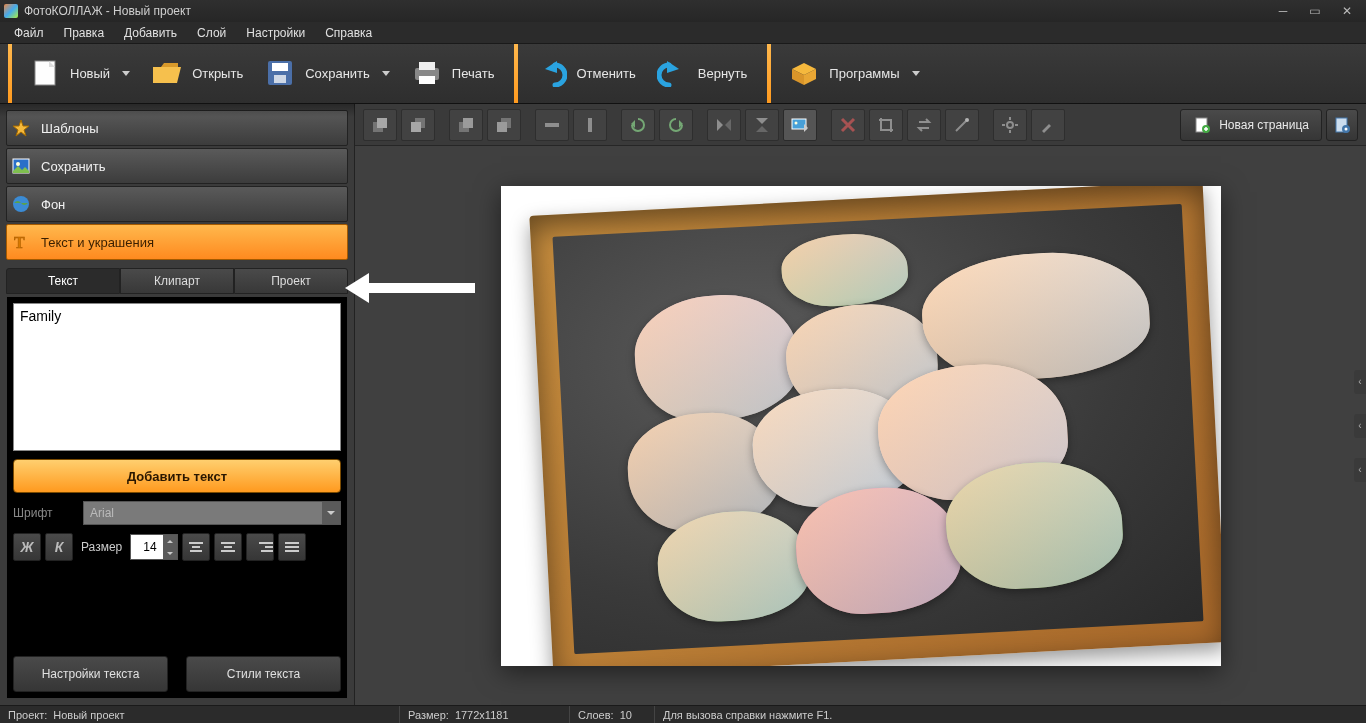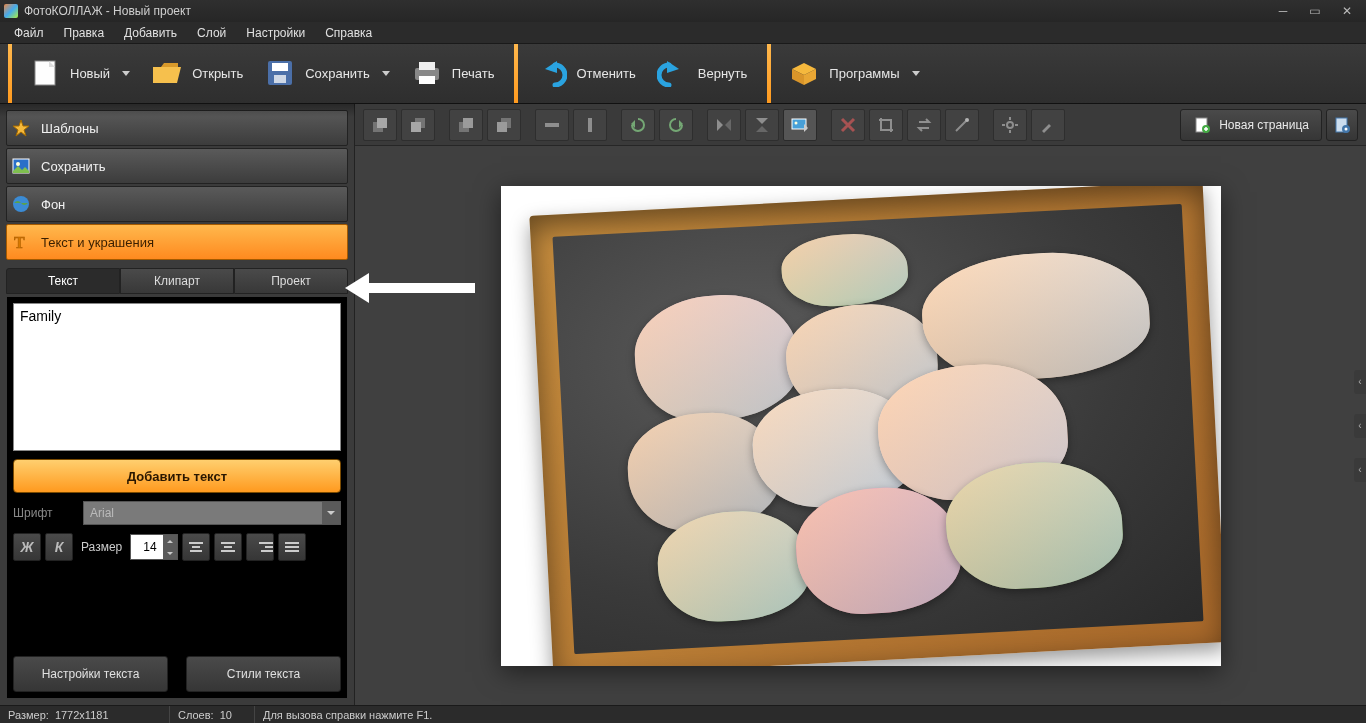--- a/index.html
+++ b/index.html
@@ -447,20 +447,24 @@
     </div>
   </div>
 </div>
 
 <div class="arrow-annot">
   <div class="head"></div>
     <div class="shaft"></div>
 </div>
 
 <div class="statusbar">
+  <div class="cell" style="width:400px">
+    <span>Проект:</span>
+    <span>Новый проект</span>
+  </div>
   <div class="cell" style="width:170px">
     <span>Размер:</span>
     <span>1772x1181</span>
   </div>
   <div class="cell" style="width:85px">
     <span>Слоев:</span>
     <span>10</span>
   </div>
   <div class="cell" style="flex:1;border-right:none">
     <span>Для вызова справки нажмите F1.</span>

